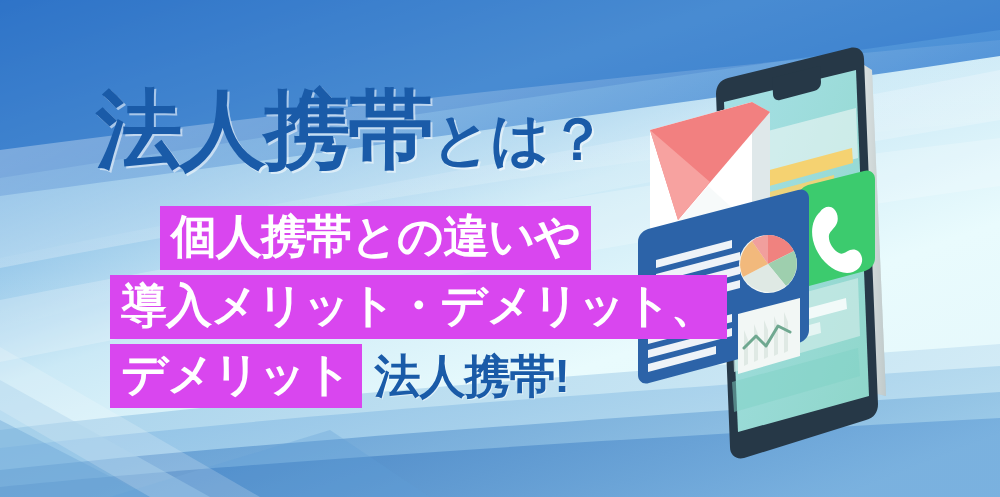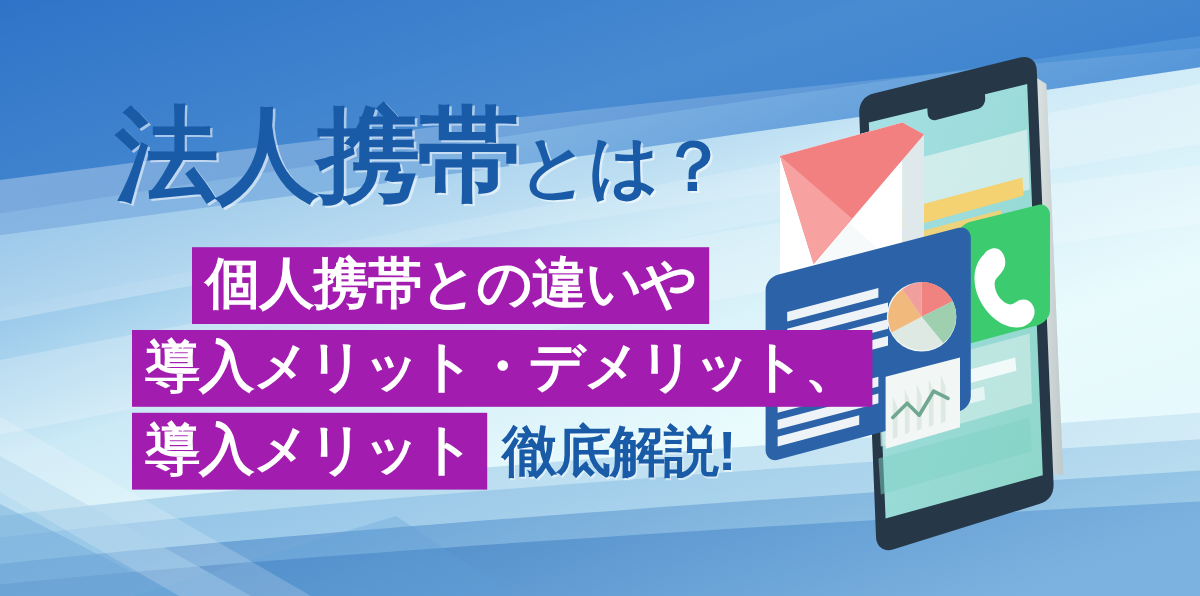--- a/index.html
+++ b/index.html
@@ -29,21 +29,21 @@
   .title-main .suffix{font-size:58px;letter-spacing:-1px;vertical-align:baseline;}
 
   .line{
     position:absolute;
     white-space:nowrap;
     font-weight:bold;
     line-height:1;
   }
   .chip{
     display:inline-block;
-    background:#a21caf;
+    background:#d946ef;
     color:#ffffff;
     padding:7px 11px 11px 11px;
     font-size:46px;
     line-height:1;
     letter-spacing:-1px;
     vertical-align:middle;
   }
   .accent{
     display:inline-block;
     color:#1a5ba8;
@@ -234,16 +234,16 @@
   </svg>
 
   <div class="headline">
 
     <div class="title-main"><span>法人携帯</span><span class="suffix">とは？</span></div>
 
     <div class="line l1"><span class="chip">個人携帯との違いや</span></div>
 
     <div class="line l2"><span class="chip">導入メリット・デメリット、</span></div>
 
-    <div class="line l3"><span class="chip">導入メリット</span><span class="accent">徹底解説!</span></div>
+    <div class="line l3"><span class="chip">デメリット</span><span class="accent">法人携帯!</span></div>
 
   </div>
 </div>
 
 </body></html>

